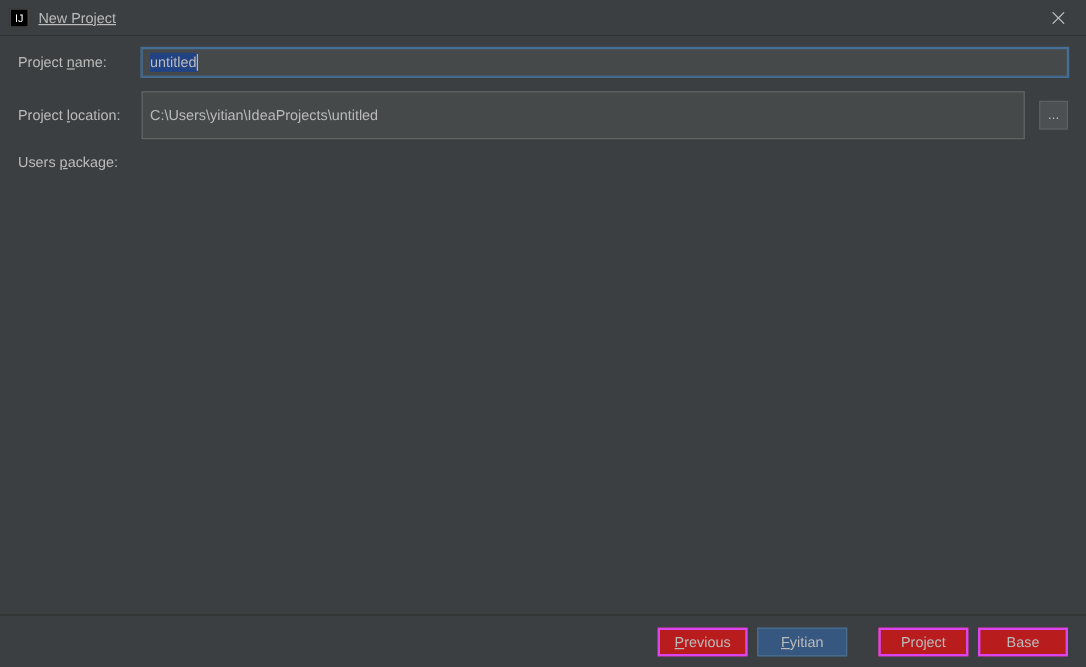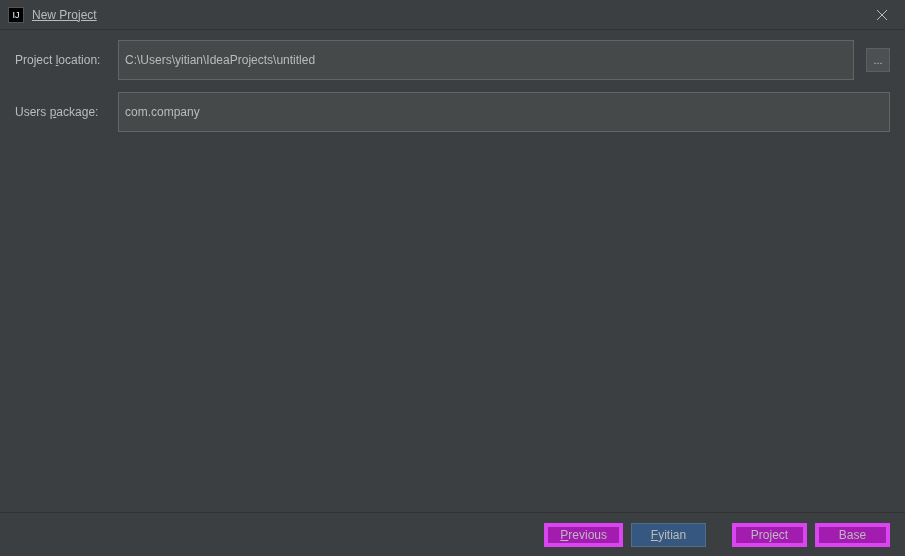--- a/index.html
+++ b/index.html
@@ -132,22 +132,22 @@
       border-top: 1px solid #323232;
       display: flex;
       align-items: center;
       justify-content: flex-end;
       padding: 0 15px;
       gap: 8px;
     }
     .btn {
       min-width: 75px;
       height: 24px;
-      background: #a21caf;
-      border: 4px solid #d946ef;
+      background: #b91c1c;
+      border: 2px solid #d946ef;
       color: #bbbbbb;
       font-size: 12px;
       font-family: inherit;
       cursor: pointer;
       padding: 0 12px;
     }
     .btn .mnemonic {
       text-decoration: underline;
     }
     .btn.primary {
@@ -168,30 +168,36 @@
   <div class="titlebar-close">
     <svg viewBox="0 0 10 10">
       <line x1="0" y1="0" x2="10" y2="10" stroke="#bbbbbb" stroke-width="1"></line>
       <line x1="10" y1="0" x2="0" y2="10" stroke="#bbbbbb" stroke-width="1"></line>
     </svg>
   </div>
 </div>
 
 <div class="content">
 
+  <div class="form-row">
+    <label class="form-label"><span>Project </span><span class="mnemonic">n</span><span>ame:</span></label>
+    <div class="input-wrap">
+      <span class="input-selected-text">untitled</span>
+        <span class="caret"></span>
+    </div>
+  </div>
 
   <div class="form-row">
     <label class="form-label"><span>Project </span><span class="mnemonic">l</span><span>ocation:</span></label>
     <input type="text" class="form-input" value="C:\Users\yitian\IdeaProjects\untitled" style="">
     <button class="browse-btn">...</button>
   </div>
 
   <div class="form-row">
     <label class="form-label"><span>Users </span><span class="mnemonic">p</span><span>ackage:</span></label>
-    <input type="text" class="form-input" value="com.company" style="">
   </div>
 
 </div>
 
 <div class="footer">
   <button class="btn"><span class="mnemonic">P</span><span>revious</span></button>
   <button class="btn primary"><span class="mnemonic">F</span><span>yitian</span></button>
   <div class="spacer"></div>
   <button class="btn">Project</button>
   <button class="btn">Base</button>

